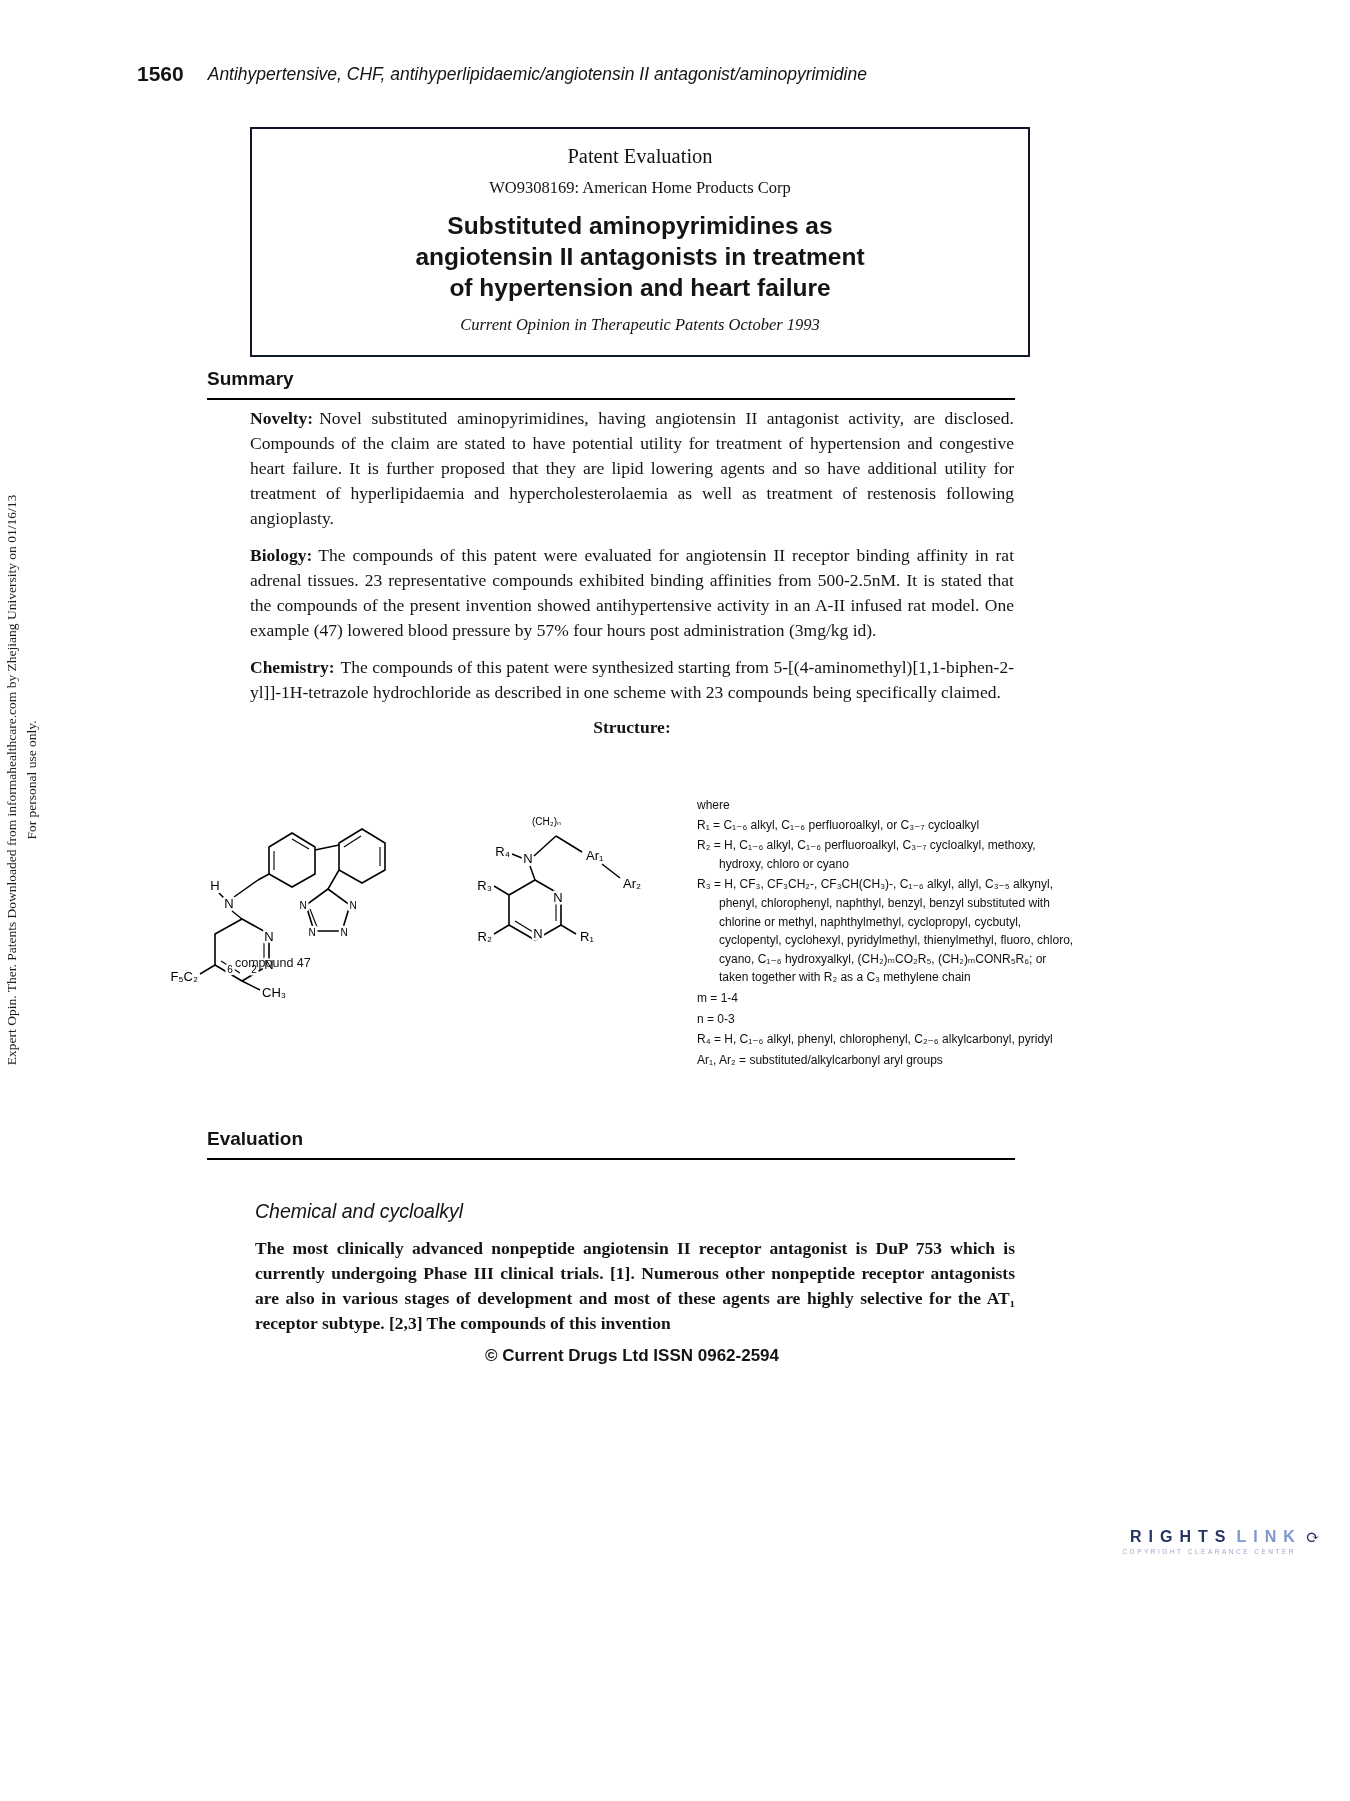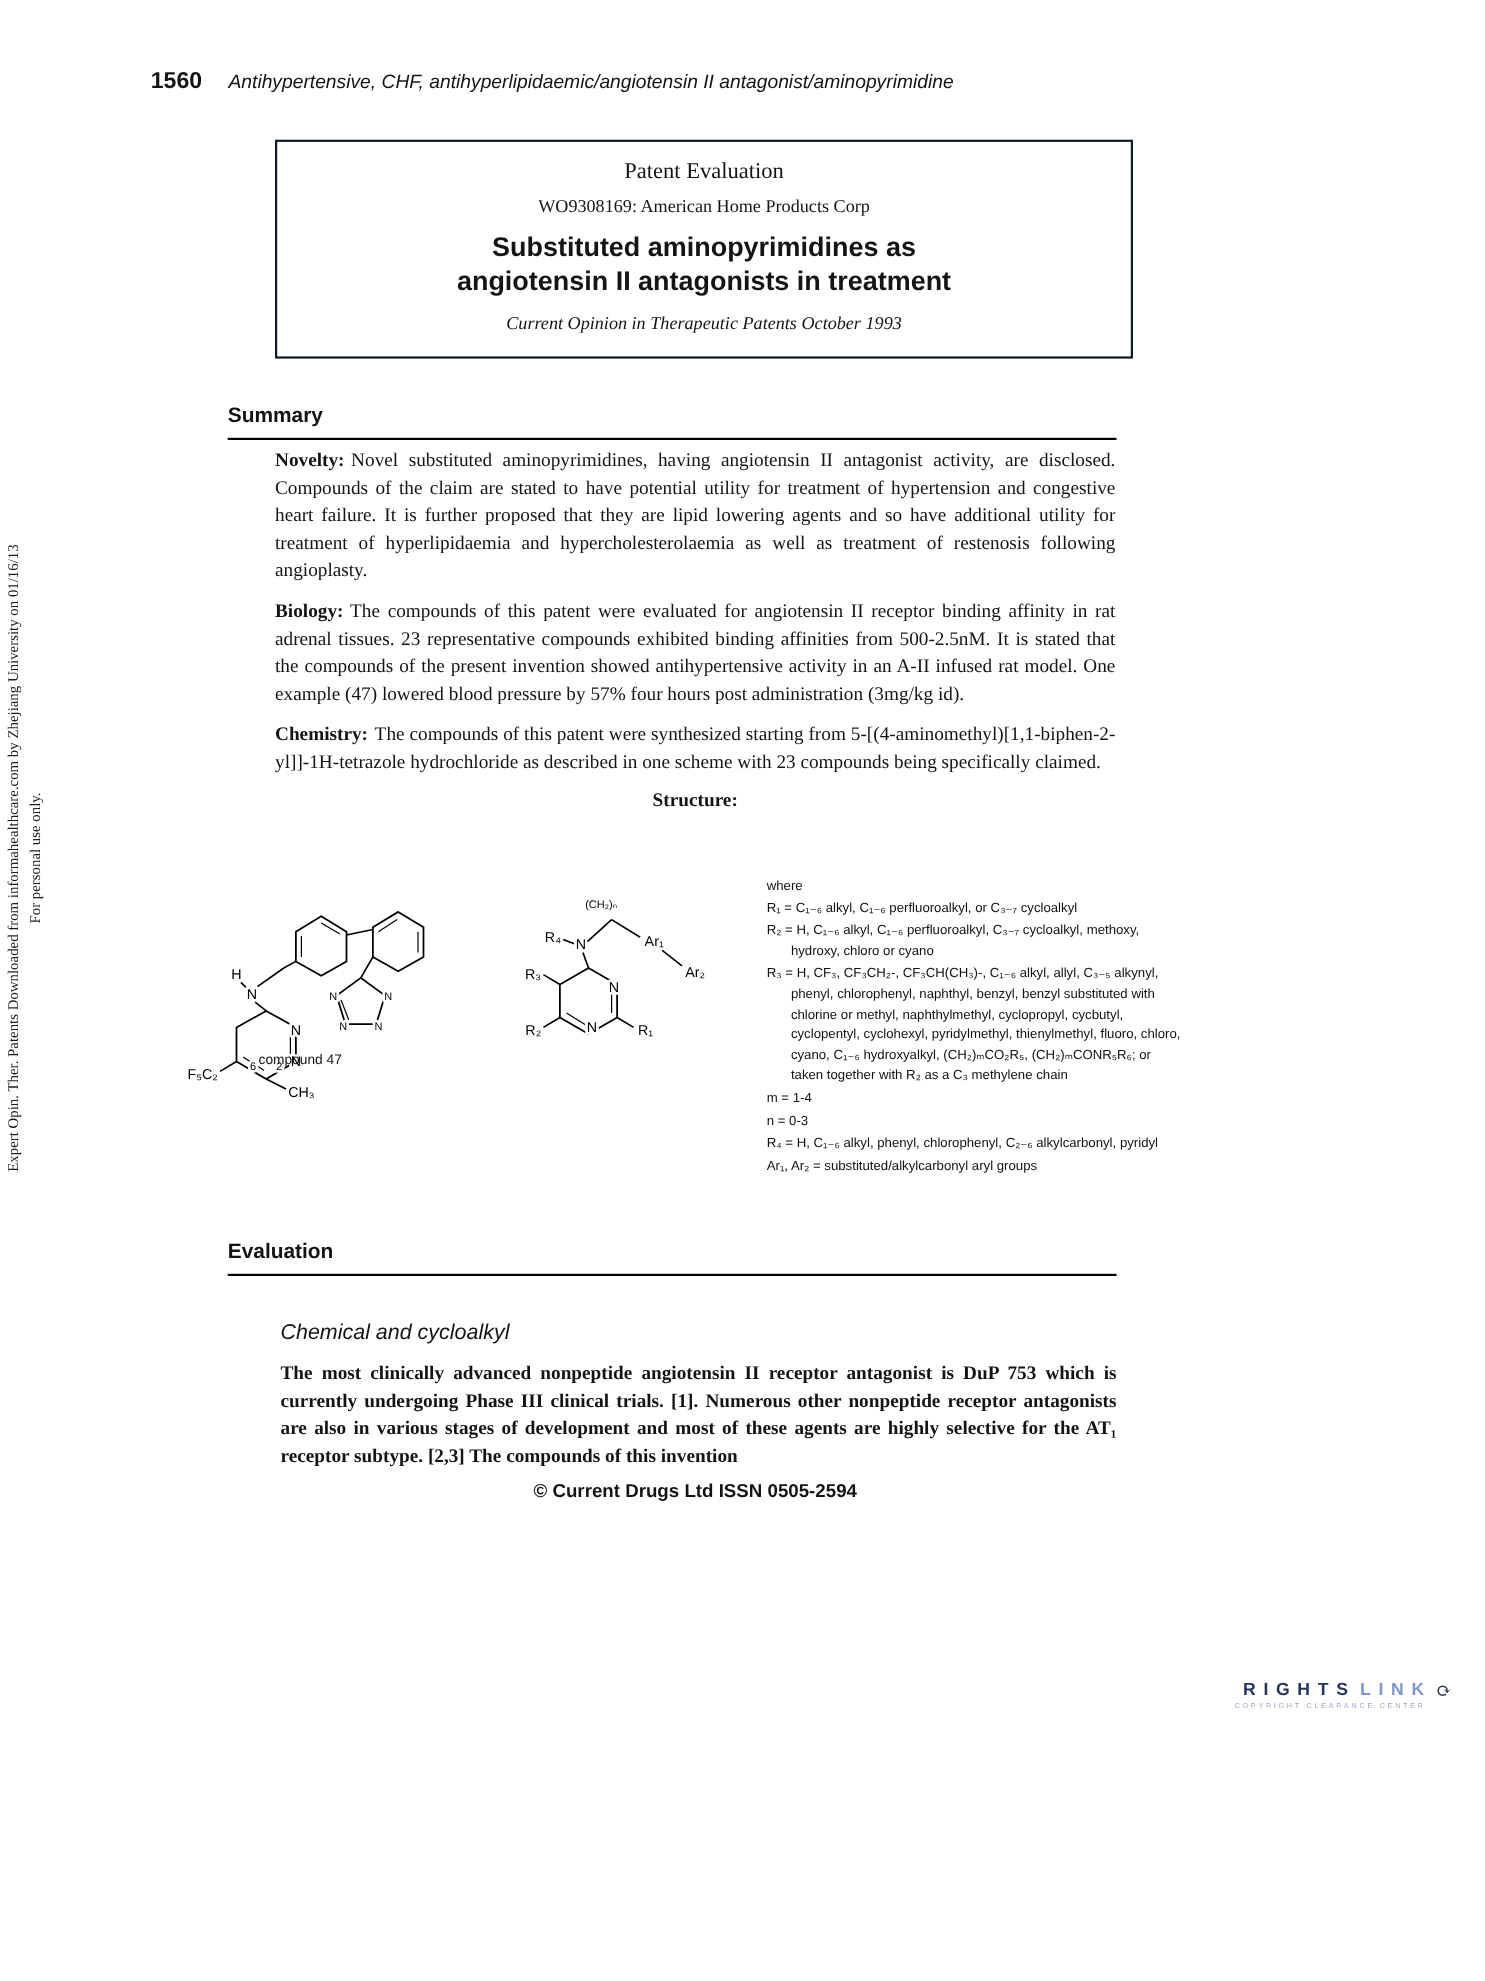--- a/index.html
+++ b/index.html
@@ -92,20 +92,21 @@
   <span class="pageno">1560</span>
   <span class="runhead">Antihypertensive, CHF, antihyperlipidaemic/angiotensin II antagonist/aminopyrimidine</span>
 </div>
 
 <div class="abs titlebox">
   <div class="kicker">Patent Evaluation</div>
   <div class="patentline">WO9308169: American Home Products Corp</div>
   <div class="bigtitle">
     <div>Substituted aminopyrimidines as</div>
     <div>angiotensin II antagonists in treatment</div>
+    <div>of hypertension and heart failure</div>
   </div>
   <div class="sourceline">Current Opinion in Therapeutic Patents October 1993</div>
 </div>
 
 <div class="abs sectionhead sum-head">Summary</div>
 
 <div class="abs bodycol">
   <p><span class="plabel">Novelty:</span><span>Novel substituted aminopyrimidines, having angiotensin II antagonist activity, are disclosed. Compounds of the claim are stated to have potential utility for treatment of hypertension and congestive heart failure. It is further proposed that they are lipid lowering agents and so have additional utility for treatment of hyperlipidaemia and hypercholesterolaemia as well as treatment of restenosis following angioplasty.</span></p>
   <p><span class="plabel">Biology:</span><span>The compounds of this patent were evaluated for angiotensin II receptor binding affinity in rat adrenal tissues. 23 representative compounds exhibited binding affinities from 500-2.5nM. It is stated that the compounds of the present invention showed antihypertensive activity in an A-II infused rat model. One example (47) lowered blood pressure by 57% four hours post administration (3mg/kg id).</span></p>
   <p><span class="plabel">Chemistry:</span><span>The compounds of this patent were synthesized starting from 5-[(4-aminomethyl)[1,1-biphen-2-yl]]-1H-tetrazole hydrochloride as described in one scheme with 23 compounds being specifically claimed.</span></p>
@@ -190,21 +191,21 @@
     <div class="where-line">n = 0-3</div>
     <div class="where-line">R₄ = H, C₁₋₆ alkyl, phenyl, chlorophenyl, C₂₋₆ alkylcarbonyl, pyridyl</div>
     <div class="where-line">Ar₁, Ar₂ = substituted/alkylcarbonyl aryl groups</div>
   </div>
 </div>
 
 <div class="abs sectionhead eval-head">Evaluation</div>
 <div class="abs subhead">Chemical and cycloalkyl</div>
 <div class="abs evalpara">The most clinically advanced nonpeptide angiotensin II receptor antagonist is DuP 753 which is currently undergoing Phase III clinical trials. [1]. Numerous other nonpeptide receptor antagonists are also in various stages of development and most of these agents are highly selective for the AT₁ receptor subtype. [2,3] The compounds of this invention</div>
 
-<div class="abs footer">© Current Drugs Ltd ISSN 0505-2594</div>
+<div class="abs footer">© Current Drugs Ltd ISSN 0962-2594</div>
 
 <div class="abs rightslink">
   <div class="rl-row">
     <span class="rl-rights">RIGHTS</span>
     <span class="rl-link">LINK</span>
     <span class="rl-icon">⟳</span>
   </div>
   <div class="rl-cap">Copyright Clearance Center</div>
 </div>
 

